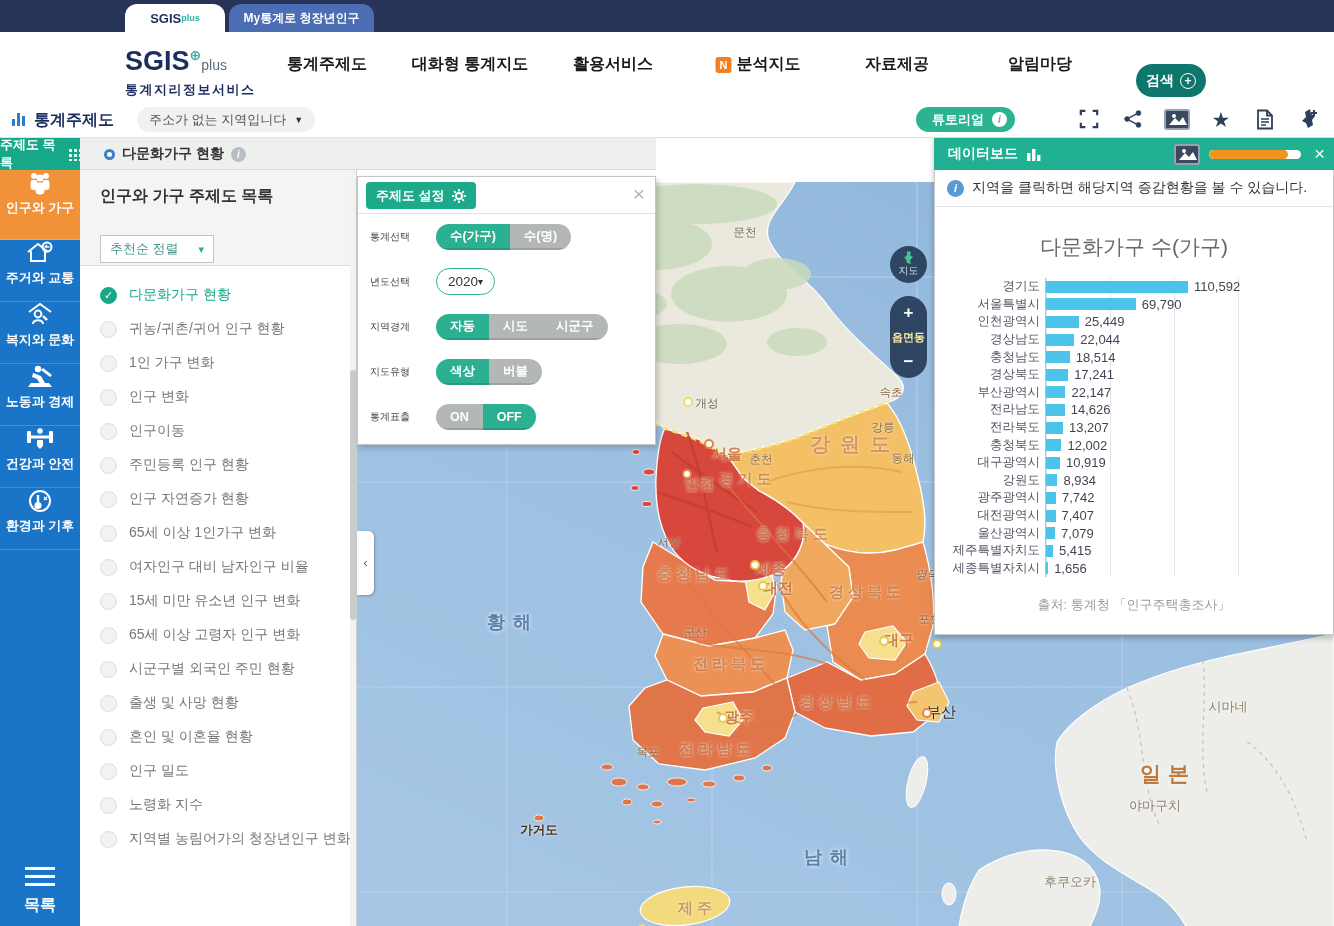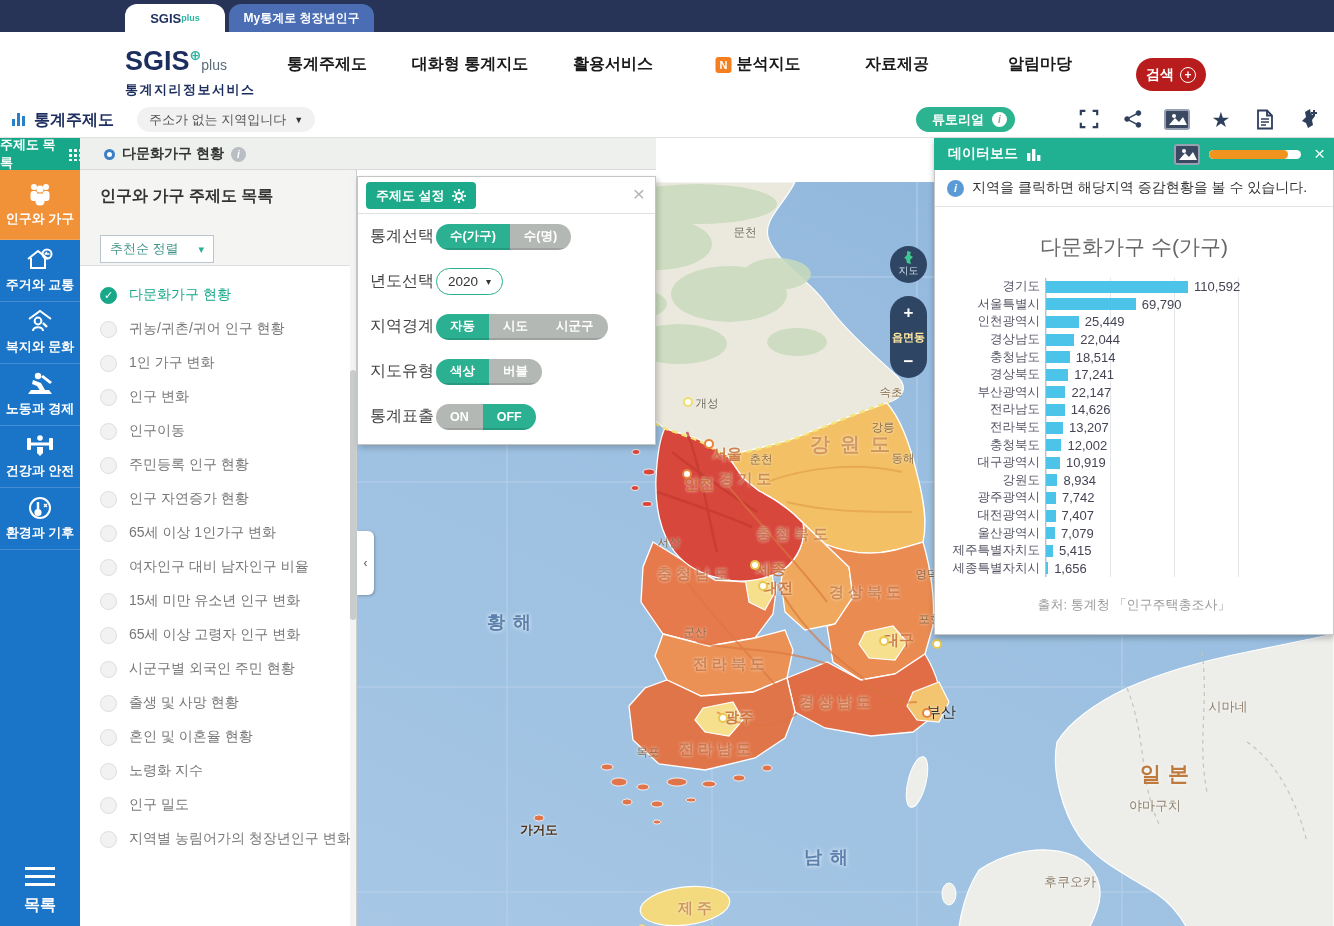--- a/index.html
+++ b/index.html
@@ -19,21 +19,21 @@
   .hdr { position:absolute; left:0; top:32px; width:1168px; height:68px; background:#fff; }
   .logo { position:absolute; left:125px; top:9px; cursor:pointer; }
   .logo-top { font-size:27px; font-weight:bold; color:#1c2e5e; letter-spacing:0; line-height:28px; }
   .logo-top .plusmark { color:#2ab4a0; font-size:14px; vertical-align:super; font-weight:bold; }
   .logo-top .plustxt { color:#5a6b7a; font-size:14px; font-weight:normal; }
   .logo-sub { font-size:13px; font-weight:bold; color:#1c2e5e; letter-spacing:1.5px; margin-top:2px; }
   .nav-item { position:absolute; top:22px; transform:translateX(-50%); font-size:16px; font-weight:bold;
     color:#1a1a1a; cursor:pointer; white-space:nowrap; display:flex; align-items:center; gap:5px; }
   .nav-badge { display:inline-flex; width:16px; height:16px; background:#f47f20; color:#fff;
     font-size:11px; font-weight:bold; border-radius:3px; align-items:center; justify-content:center; }
-  .search-btn { position:absolute; left:1136px; top:26px; width:70px; height:33px; background:#b91c1c;
+  .search-btn { position:absolute; left:1136px; top:32px; width:70px; height:33px; background:#0f766e;
     border-radius:17px; color:#fff; display:flex; align-items:center; justify-content:center; gap:6px;
     font-size:14px; font-weight:bold; cursor:pointer; }
   .plus-circle { width:16px; height:16px; border:1.5px solid #fff; border-radius:50%; display:flex;
     align-items:center; justify-content:center; font-size:12px; line-height:1; }
 
   
   .subhdr { position:absolute; left:0; top:100px; width:1334px; height:38px; background:#fff;
     border-bottom:1px solid #e2e2e2; }
   .bars-ico { position:absolute; left:12px; top:12px; width:16px; height:14px; display:flex;
     align-items:flex-end; gap:2px; }
@@ -55,21 +55,21 @@
   .img-ico { width:26px; height:21px; background:#3a4961; border:2px solid #98a1b2; border-radius:3px;
     position:relative; overflow:hidden; }
   .img-ico svg { position:absolute; left:0; top:0; }
 
   
   .rail { position:absolute; left:0; top:138px; width:80px; height:788px; background:#1a75c8; }
   .rail-hdr { height:32px; background:#17a88a; color:#fff; font-size:13px; font-weight:bold;
     display:flex; align-items:center; justify-content:center; gap:6px; cursor:pointer; }
   .grid-dots { width:13px; height:13px; background-image:radial-gradient(#fff 1.4px, transparent 1.5px);
     background-size:5px 5px; background-position:0 0; }
-  .cat { height:62px; display:flex; flex-direction:column; align-items:center; justify-content:center;
+  .cat { height:62px; display:flex; flex-direction:column; align-items:center; justify-content:flex-start;
     gap:3px; color:#fff; font-size:13px; font-weight:bold; cursor:pointer;
     border-bottom:1px solid rgba(255,255,255,.18); }
   .cat.first { height:70px; }
   .cat.active { background:#f19138; }
   .cat svg { display:block; }
   .rail-bottom { position:absolute; left:0; bottom:10px; width:80px; text-align:center; cursor:pointer; }
   .hamburger { width:30px; margin:0 auto; display:flex; flex-direction:column; gap:5px; }
   .hamburger i { display:block; height:3px; background:#fff; }
   .rail-bottom-label { margin-top:9px; color:#fff; font-size:16px; font-weight:bold; }
 
@@ -147,27 +147,27 @@
 
   
   .settings { position:absolute; left:357px; top:176px; width:299px; height:269px; background:#fff;
     border:1px solid #c5c5c5; box-shadow:2px 3px 6px rgba(0,0,0,.2); z-index:7; }
   .settings-hd { height:37px; border-bottom:1px solid #e0e0e0; position:relative; }
   .settings-btn { position:absolute; left:8px; top:5px; height:27px; background:#1daa8a; border-radius:4px;
     color:#fff; font-size:13px; font-weight:bold; display:flex; align-items:center; gap:7px; padding:0 10px;
     cursor:pointer; }
   .settings .x { position:absolute; right:10px; top:5px; font-size:21px; color:#b5b5b5; cursor:pointer; }
   .s-row { display:flex; align-items:center; height:45px; padding-left:12px; }
-  .s-label { width:66px; font-size:16px; color:#444; flex:none; }
+  .s-label { width:66px; font-size:10px; color:#444; flex:none; }
   .seg-group { display:inline-flex; border-radius:13px; overflow:hidden; }
   .seg { height:26px; padding:0 14px; display:flex; align-items:center; justify-content:center;
     font-size:12.5px; font-weight:bold; color:#fff; background:#b4b8b4; cursor:pointer;
     box-shadow:inset 0 -2px 0 rgba(0,0,0,.12); }
   .seg.active { background:#2bb092; }
-  .year-select { display:inline-flex; align-items:center; gap:8px; height:27px; padding:0 11px;
+  .year-select { display:inline-flex; align-items:center; gap:0; height:27px; padding:0 11px;
     border:1.5px solid #2bb092; border-radius:14px; font-size:13.5px; color:#333; cursor:pointer; background:#fff;text-align:center; }
   .year-select .caret { font-size:10px; color:#333; }
 
   
   .board { position:absolute; left:934px; top:138px; width:400px; height:497px; z-index:6;
     background:#fff; border:1px solid #c9c9c9; border-top:none; box-shadow:0 3px 6px rgba(0,0,0,.25); }
   .board-hd { position:absolute; left:-1px; top:0; width:401px; height:32px; background:#1fb191;
     display:flex; align-items:center; padding:0 10px 0 14px; gap:9px; }
   .board-hd .btitle { color:#fff; font-size:14px; font-weight:bold; }
   .board-hd .spacer { flex:1; }
@@ -469,21 +469,21 @@
       <span class="lbl province-lg" style="left: 498px; top: 262px;">강원도</span>
       <span class="lbl city" style="left: 534px; top: 210px;">속초</span>
       <span class="lbl city" style="left: 526px; top: 245px;">강릉</span>
       <span class="lbl city" style="left: 546px; top: 276px;">동해</span>
       <span class="lbl city" style="left: 312px; top: 360px;">서산</span>
       <span class="lbl province" style="left: 437px; top: 352px;">충청북도</span>
       <span class="lbl province" style="left: 338px; top: 392px;">충청남도</span>
       <span class="lbl metro" style="left: 414px; top: 387px;">세종</span>
       <span class="lbl metro" style="left: 421px; top: 406px;">대전</span>
       <span class="lbl province" style="left: 510px; top: 410px;">경상북도</span>
-      <span class="lbl city" style="left: 570px; top: 392px;">영덕</span>
+      <span class="lbl city" style="left: 570px; top: 392px; font-style: italic;">영덕</span>
       <span class="lbl city" style="left: 573px; top: 437px;">포항</span>
       <span class="lbl city" style="left: 338px; top: 450px;">군산</span>
       <span class="lbl province" style="left: 374px; top: 482px;">전라북도</span>
       <span class="lbl metro" style="left: 542px; top: 458px;">대구</span>
       <span class="lbl province" style="left: 480px; top: 520px;">경상남도</span>
       <span class="lbl metro-dark" style="left: 584px; top: 530px;">부산</span>
       <span class="lbl metro" style="left: 382px; top: 535px;">광주</span>
       <span class="lbl city" style="left: 291px; top: 570px;">목포</span>
       <span class="lbl province" style="left: 360px; top: 567px;">전라남도</span>
       <span class="lbl sea-lg" style="left: 156px; top: 440px;">황해</span>
@@ -593,25 +593,25 @@
       <li>
         <span class="radio"></span>
         <span>출생 및 사망 현황</span>
       </li>
       <li>
         <span class="radio"></span>
         <span>혼인 및 이혼율 현황</span>
       </li>
       <li>
         <span class="radio"></span>
+        <span>인구 밀도</span>
+      </li>
+      <li>
+        <span class="radio"></span>
         <span>노령화 지수</span>
-      </li>
-      <li>
-        <span class="radio"></span>
-        <span>인구 밀도</span>
       </li>
       <li>
         <span class="radio"></span>
         <span>지역별 농림어가의 청장년인구 변화</span>
       </li>
     </ul>
   <div class="scroll-track">
     <div class="scroll-thumb"></div>
   </div>
 </section>

